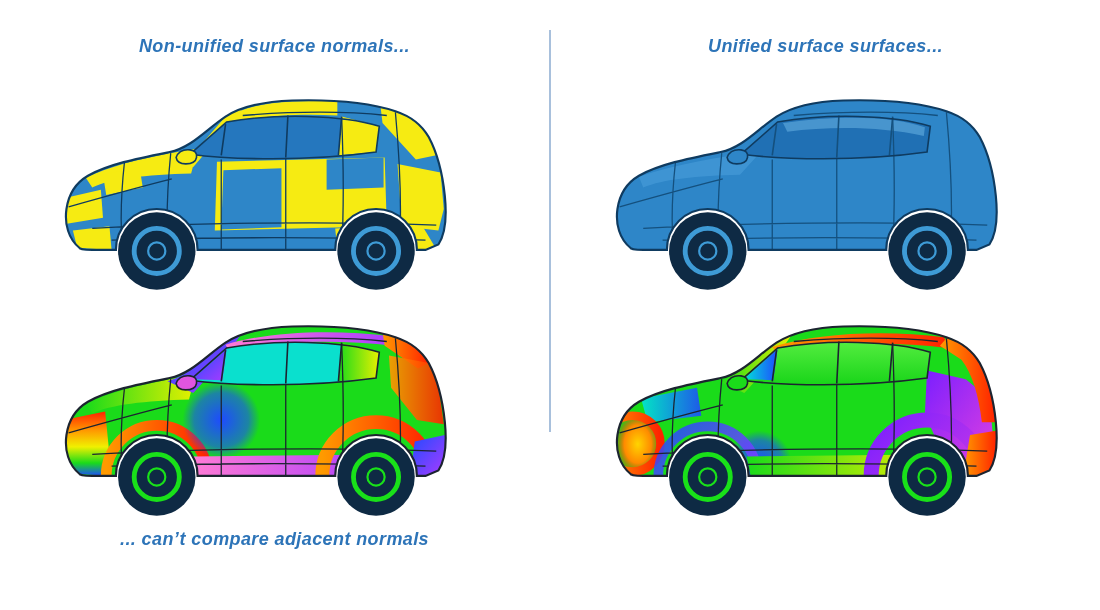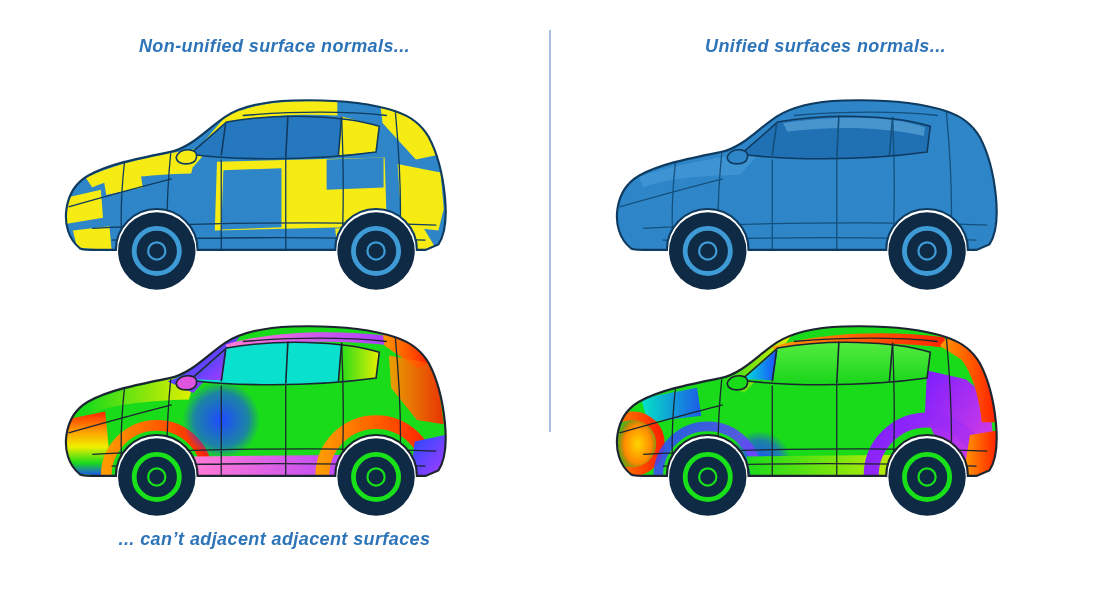--- a/index.html
+++ b/index.html
@@ -143,27 +143,27 @@
           <use href="#panelLines" color="#1C2430"></use>
           <use href="#glassLines" color="#1C2430"></use>
         </g>
         <use href="#carGlass" fill="none" stroke="#1C2430" stroke-width="1.5"></use>
         <use href="#carBody" fill="none" stroke="#1C2430" stroke-width="2"></use>
         <path d="M108,84 q3,-8 13,-7 q7,1 6,7 q-1,6 -10,6 q-8,0 -9,-6 Z" fill="#E055E0" stroke="#1C2430" stroke-width="1.5"></path>
         <use href="#wheelSet" color="#19E119"></use>
       </svg>
     </div>
 
-    <p class="caption">... can’t adjacent adjacent surfaces</p>
+    <p class="caption">... can’t compare adjacent normals</p>
   </section>
 
   <div class="divider"></div>
 
   <section class="col">
-    <h2 class="title">Unified surfaces normals...</h2>
+    <h2 class="title">Unified surface surfaces...</h2>
 
     <div class="fig">
       <svg class="car" viewBox="0 0 400 210">
         <g clip-path="url(#carClip)">
           <use href="#carBody" fill="#2E86C8"></use>
           <path d="M26,102 C60,90 100,84 140,78 L120,100 C80,101 48,104 30,112 Z" fill="#4DA0DC" opacity=".55"></path>
           <use href="#carGlass" fill="#2070B4"></use>
           <path d="M160,52 C210,45 260,45 292,56 L291,64 C250,55 205,55 164,60 Z" fill="#6FB9E8" opacity=".5"></path>
           <use href="#panelLines" color="#14507E"></use>
           <use href="#glassLines" color="#14507E"></use>

